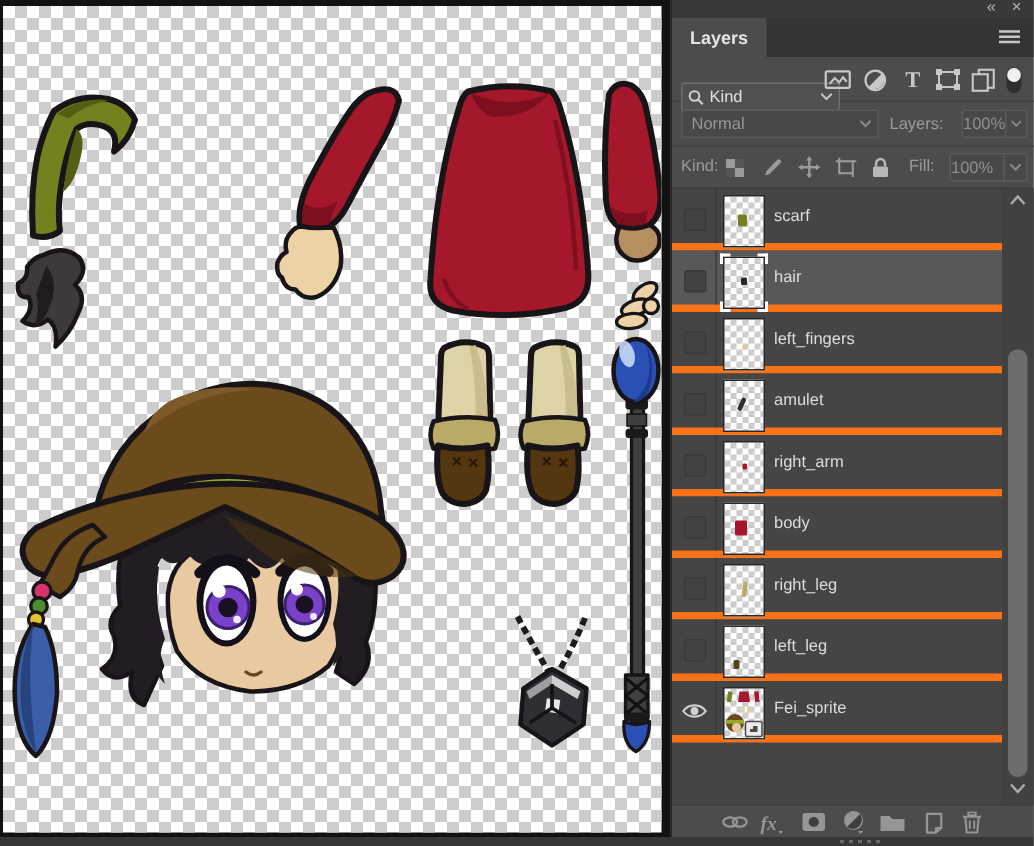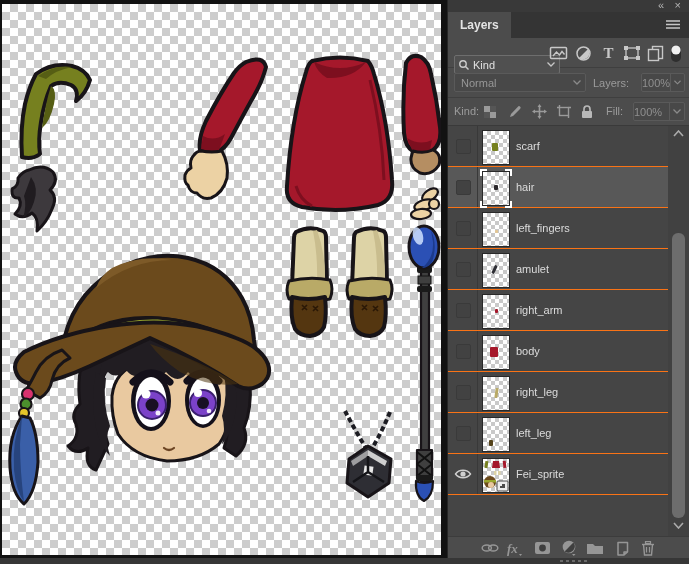--- a/index.html
+++ b/index.html
@@ -48,21 +48,21 @@
   #opacity-label{position:absolute;left:145px;top:9px;}
   #opacity-box{left:193px;top:5px;width:44px;}
   #lock-label{position:absolute;left:6px;top:7px;}
   #fill-label{position:absolute;left:158px;top:7px;text-align:center;}
   #fill-box{left:185px;top:4px;width:52px;}
   .fbtn{position:absolute;top:5px;width:20px;height:20px;display:flex;align-items:center;justify-content:center;}
   .lockicon{position:absolute;top:6px;width:16px;height:15px;display:flex;align-items:center;justify-content:center;}
 
   
   #layer-list{position:absolute;left:0;top:126px;width:100%;height:410px;background:#454545;}
-  .layer-row{height:41px;box-sizing:border-box;border-bottom:1px solid #f97316;position:relative;
+  .layer-row{height:41px;box-sizing:border-box;border-bottom:5px solid #f97316;position:relative;
              margin-right:21px;background:#454545;}
   .layer-row.selected{background:#585858;}
   .eye-cell{position:absolute;left:0;top:0;width:30px;height:100%;border-right:1px solid #393939;box-sizing:border-box;}
   .well{position:absolute;left:8px;top:13px;width:13px;height:13px;border:1px solid #3a3a3a;
         border-radius:2px;background:#424242;}
   .eye{position:absolute;left:6px;top:14px;display:none;}
   .layer-row.visible .eye{display:block;}
   .thumb{position:absolute;left:34px;top:4px;width:26px;height:33px;border:1px solid #282828;
     background-color:#fff;
     background-image:linear-gradient(45deg,#c9c9c9 25%,transparent 25%,transparent 75%,#c9c9c9 75%),

